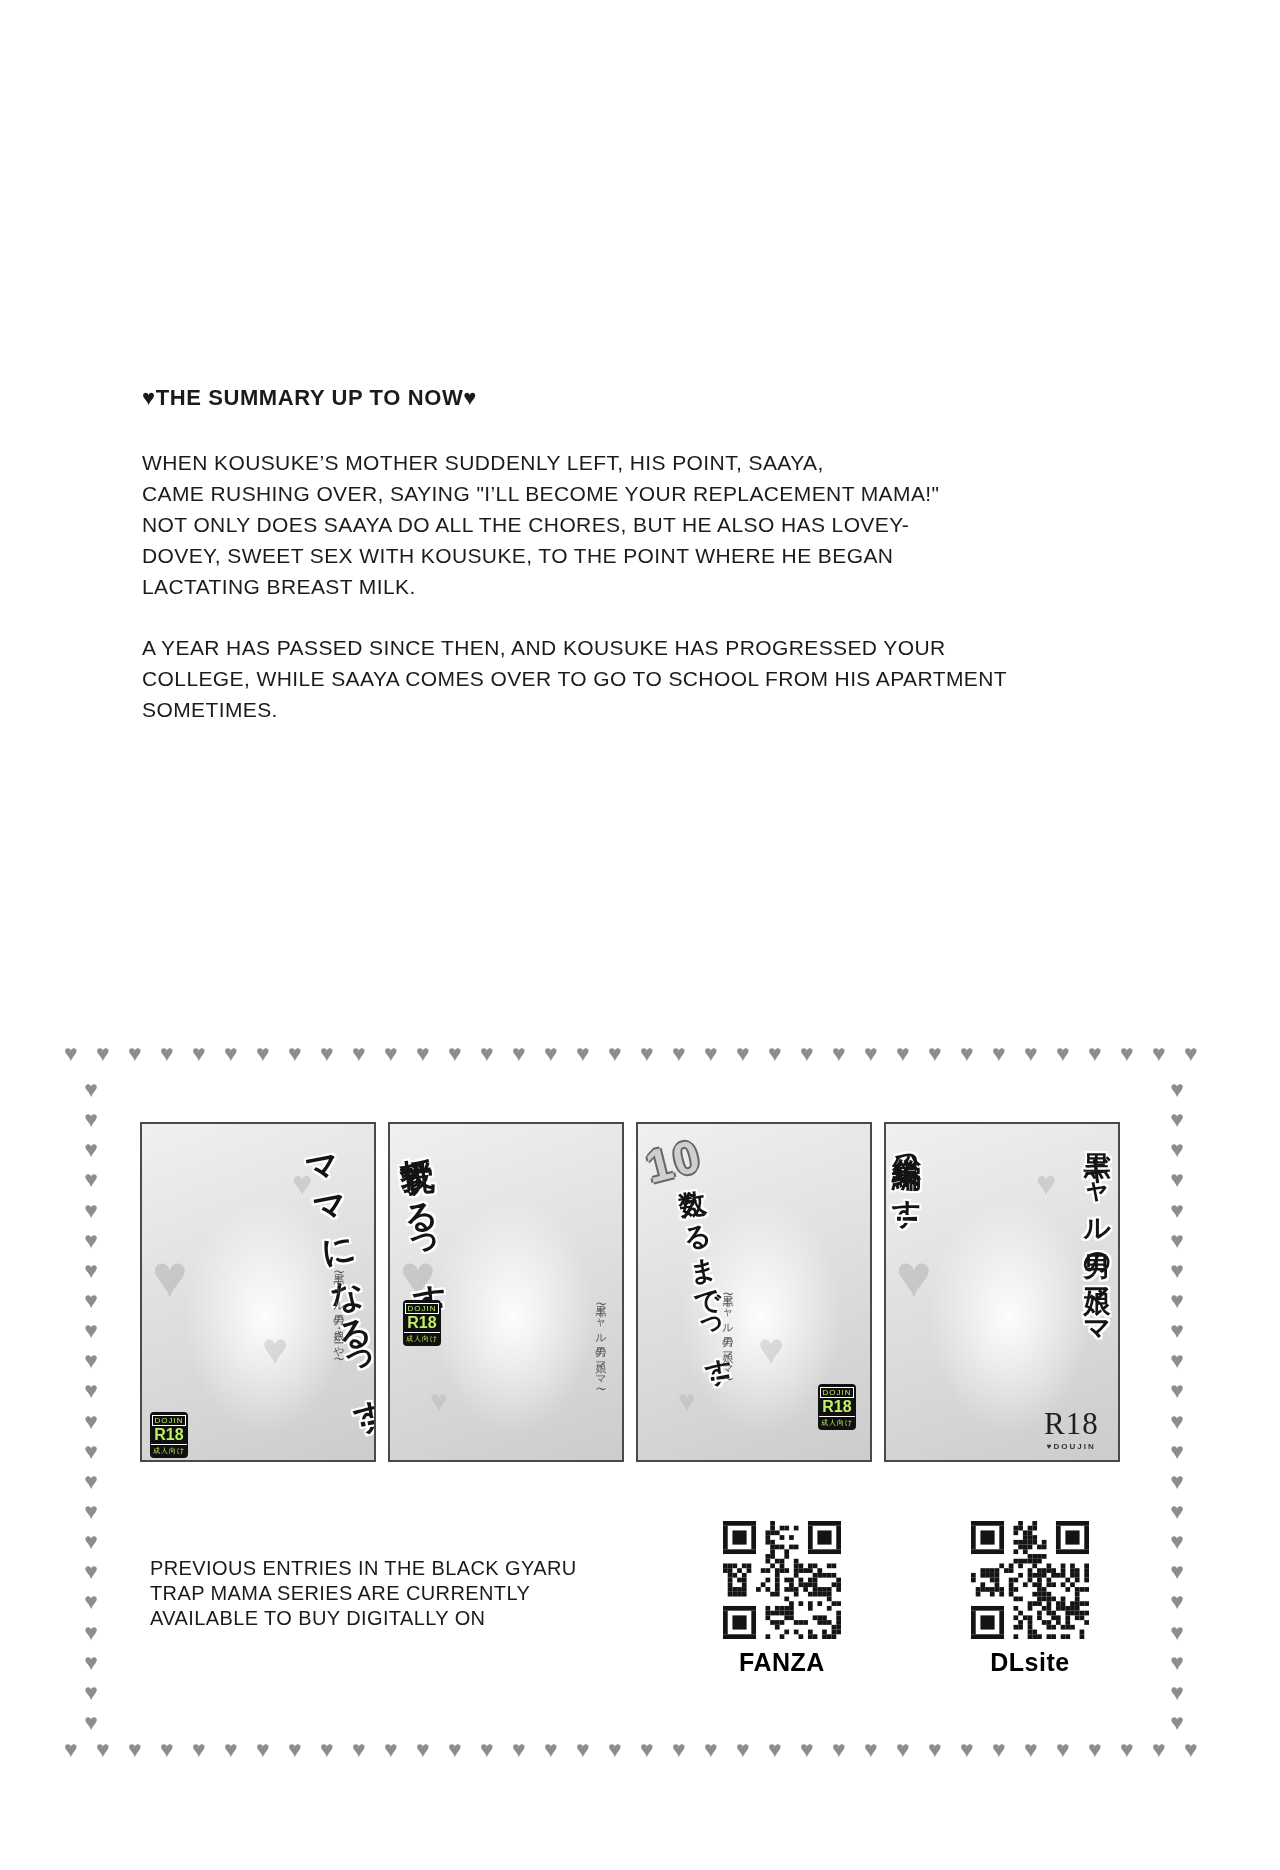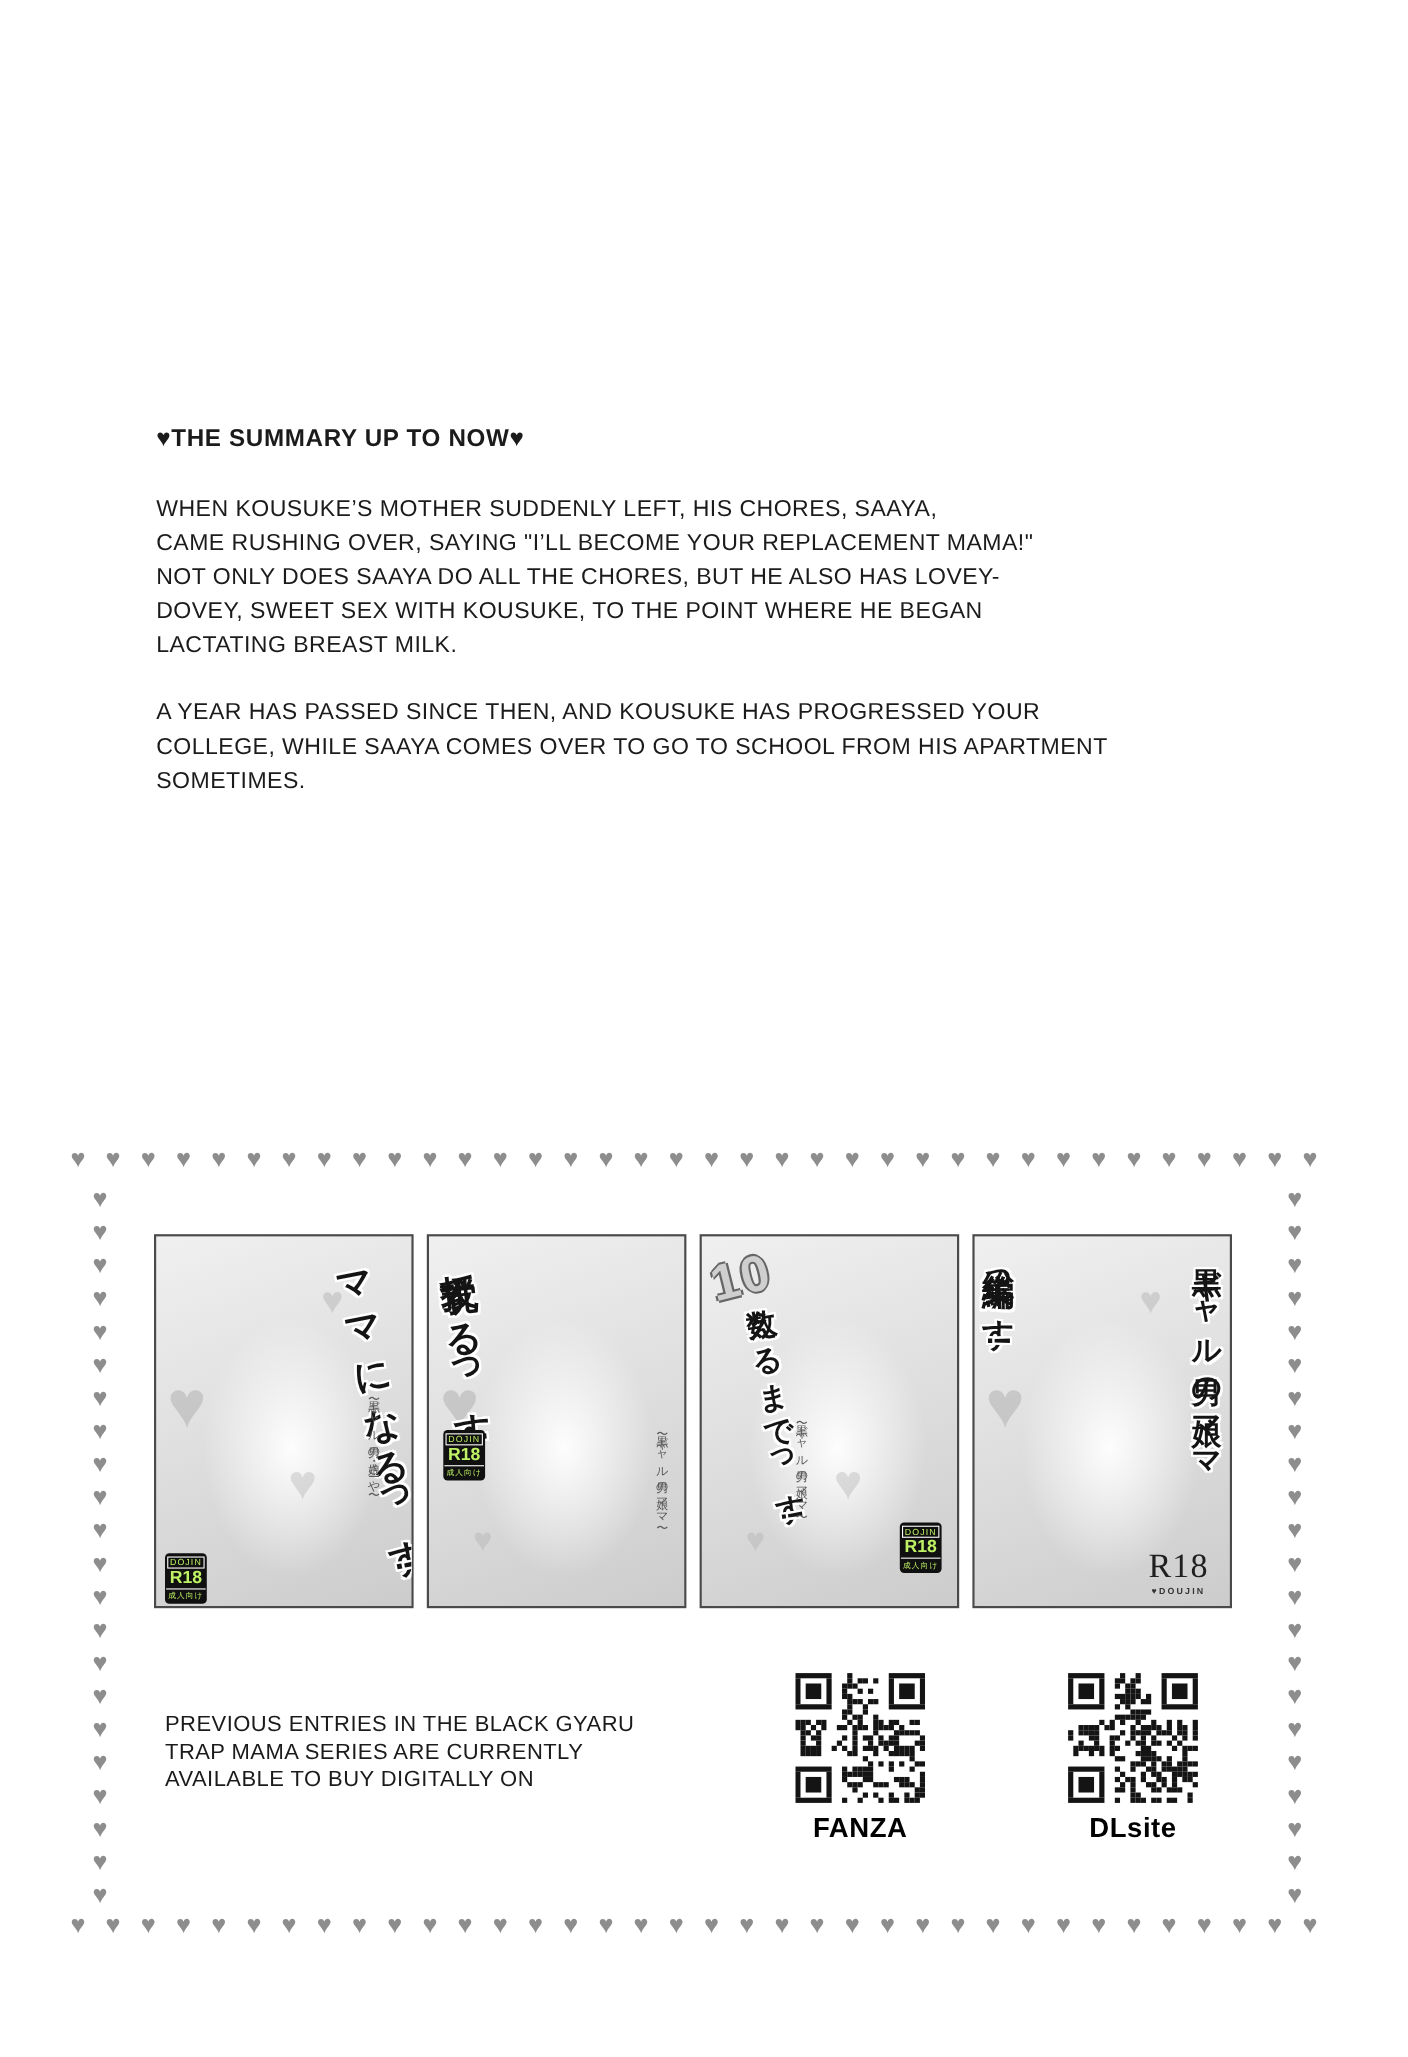--- a/index.html
+++ b/index.html
@@ -87,21 +87,21 @@
   .qr-label{display:block;margin-top:9px;font-size:25px;font-weight:bold;letter-spacing:.5px;color:#000000;}
 </style>
 </head>
 <body>
 
 <div class="page">
 
   <section class="summary">
     <h2 class="s-title">♥THE SUMMARY UP TO NOW♥</h2>
     <div class="s-para">
-      <div class="s-line">WHEN KOUSUKE’S MOTHER SUDDENLY LEFT, HIS CHORES, SAAYA,</div>
+      <div class="s-line">WHEN KOUSUKE’S MOTHER SUDDENLY LEFT, HIS POINT, SAAYA,</div>
       <div class="s-line">CAME RUSHING OVER, SAYING "I’LL BECOME YOUR REPLACEMENT MAMA!"</div>
       <div class="s-line">NOT ONLY DOES SAAYA DO ALL THE CHORES, BUT HE ALSO HAS LOVEY-</div>
       <div class="s-line">DOVEY, SWEET SEX WITH KOUSUKE, TO THE POINT WHERE HE BEGAN</div>
       <div class="s-line">LACTATING BREAST MILK.</div>
     </div>
     <div class="s-para">
       <div class="s-line">A YEAR HAS PASSED SINCE THEN, AND KOUSUKE HAS PROGRESSED YOUR</div>
       <div class="s-line">COLLEGE, WHILE SAAYA COMES OVER TO GO TO SCHOOL FROM HIS APARTMENT</div>
       <div class="s-line">SOMETIMES.</div>
     </div>

